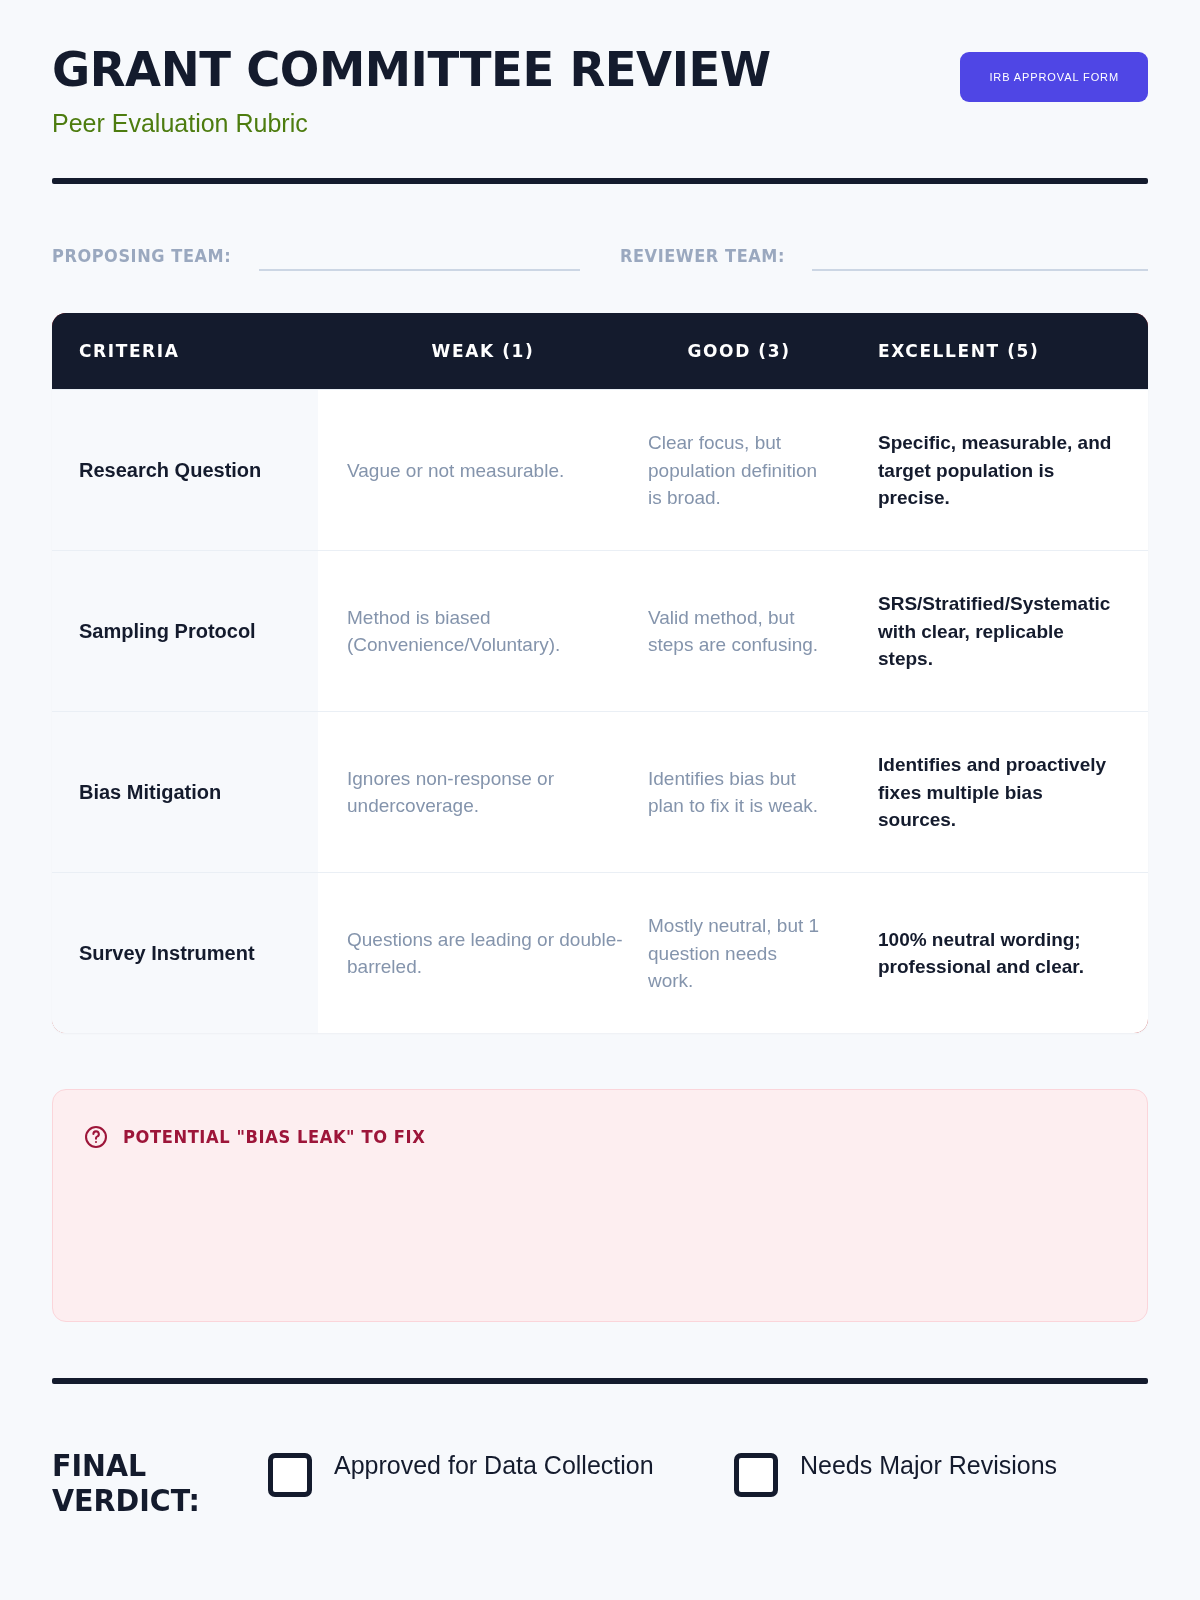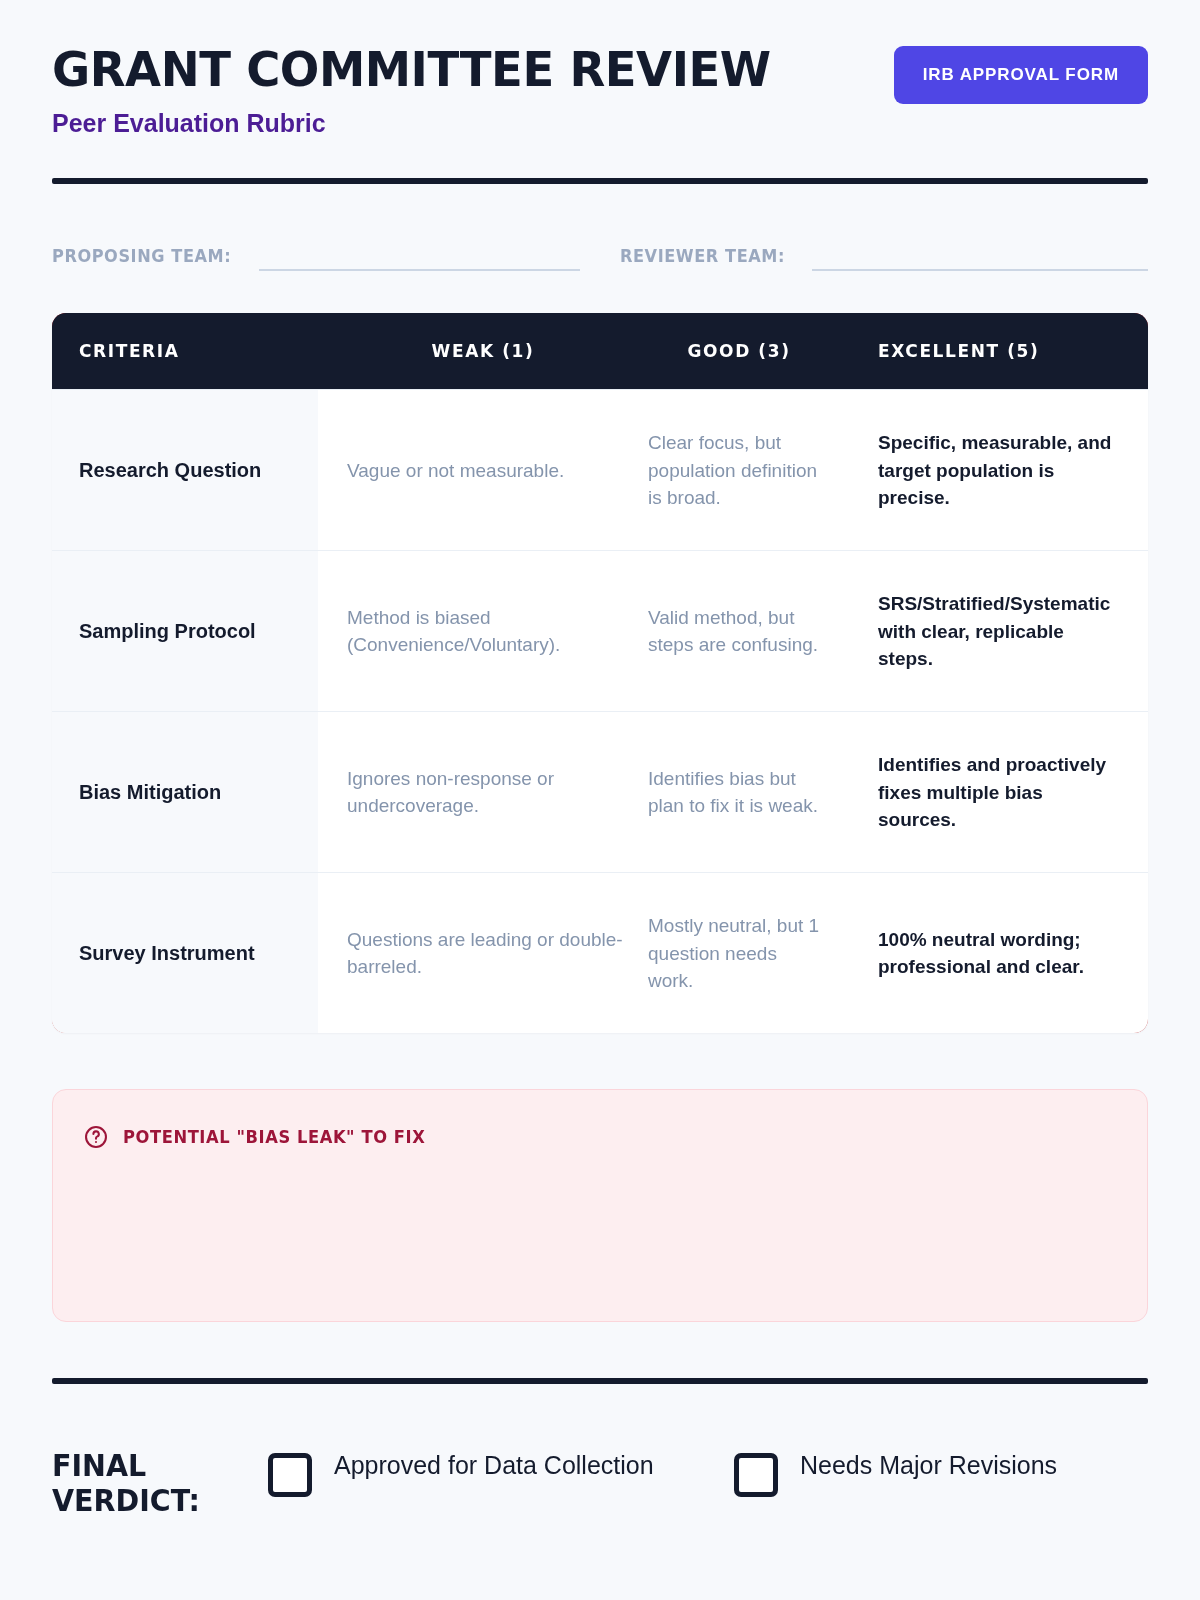--- a/index.html
+++ b/index.html
@@ -34,33 +34,33 @@
     letter-spacing: -0.5px;
     color: #141b2d;
     line-height: 1.05;
     margin: 0;
     text-transform: uppercase;
     transform: scaleX(0.97);
     transform-origin: left center;
   }
   .subtitle {
     font-size: 25px;
-    color: #4c1d95;
+    color: #4d7c0f;
     margin: 14px 0 0 0;
-    font-weight: 700;
+    font-weight: 400;
     line-height: 1.2;
   }
   .irb-btn {
     position: absolute;
     right: 0;
-    top: 46px;
+    top: 52px;
     background: #4f46e5;
     color: #ffffff;
-    font-size: 17px;
-    font-weight: 700;
+    font-size: 11px;
+    font-weight: 400;
     letter-spacing: 0.9px;
     text-transform: uppercase;
     border: none;
     border-radius: 9px;
     padding: 19px 29px;
     cursor: pointer;
     font-family: "Liberation Sans", sans-serif;
     white-space: nowrap;
   }
   .rule-top {

